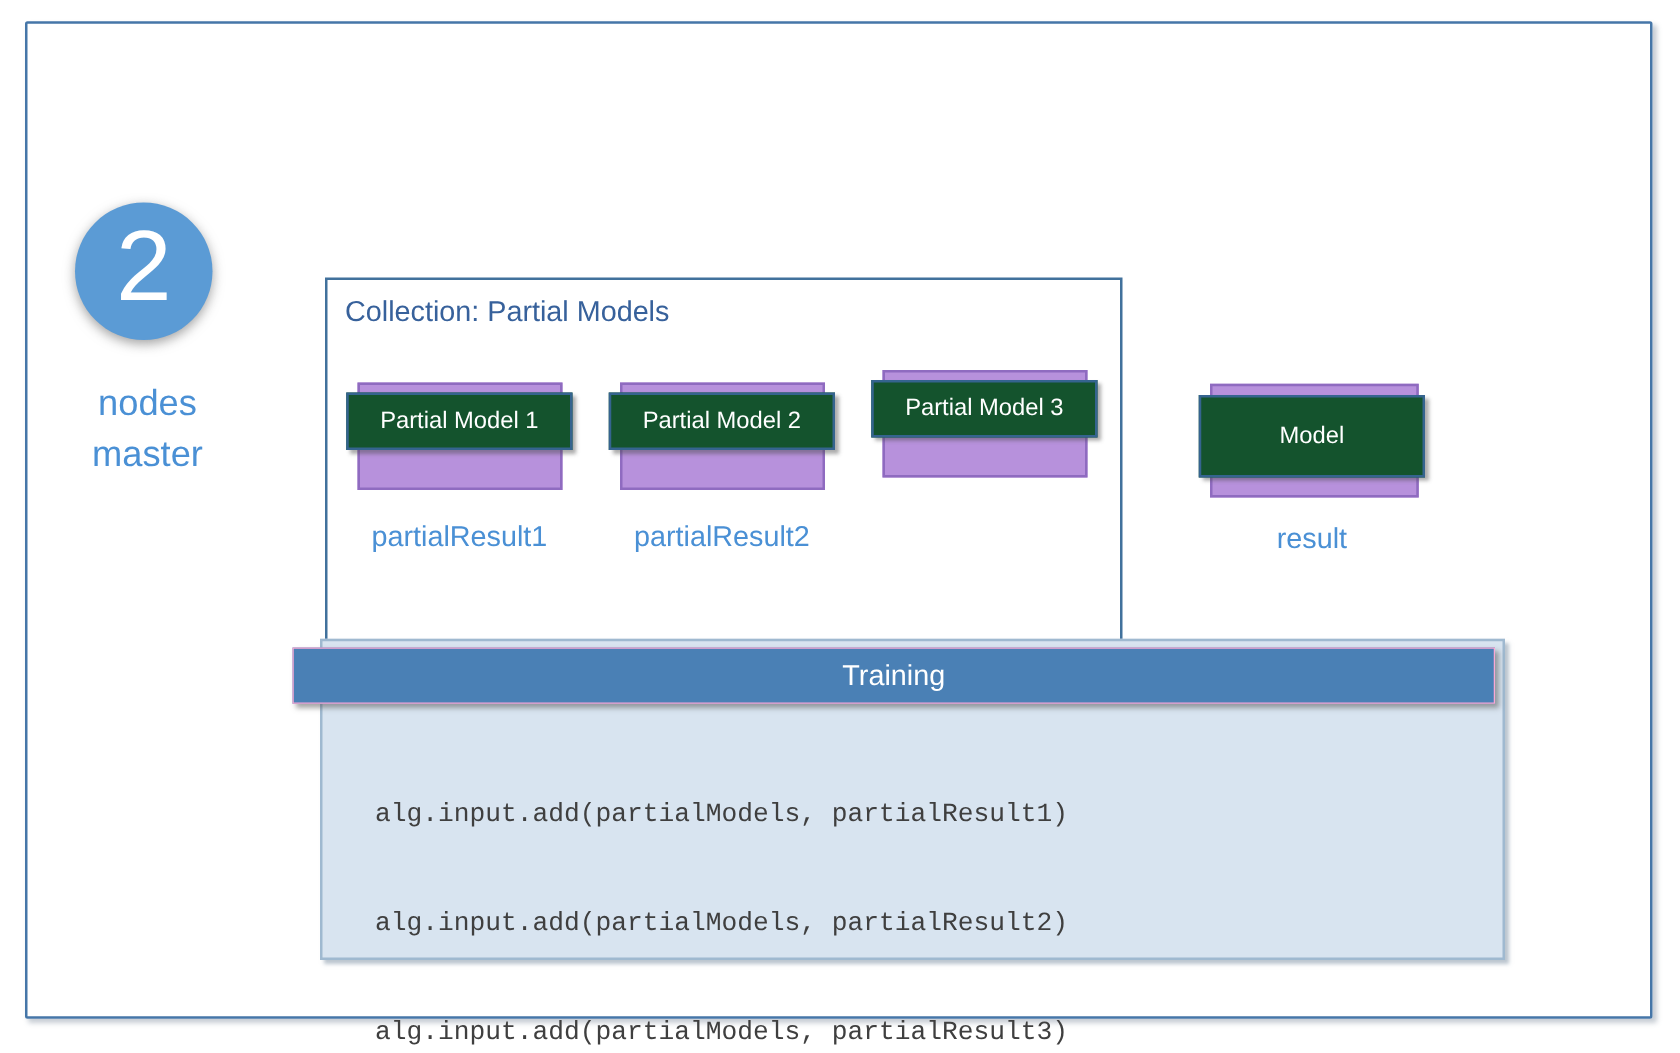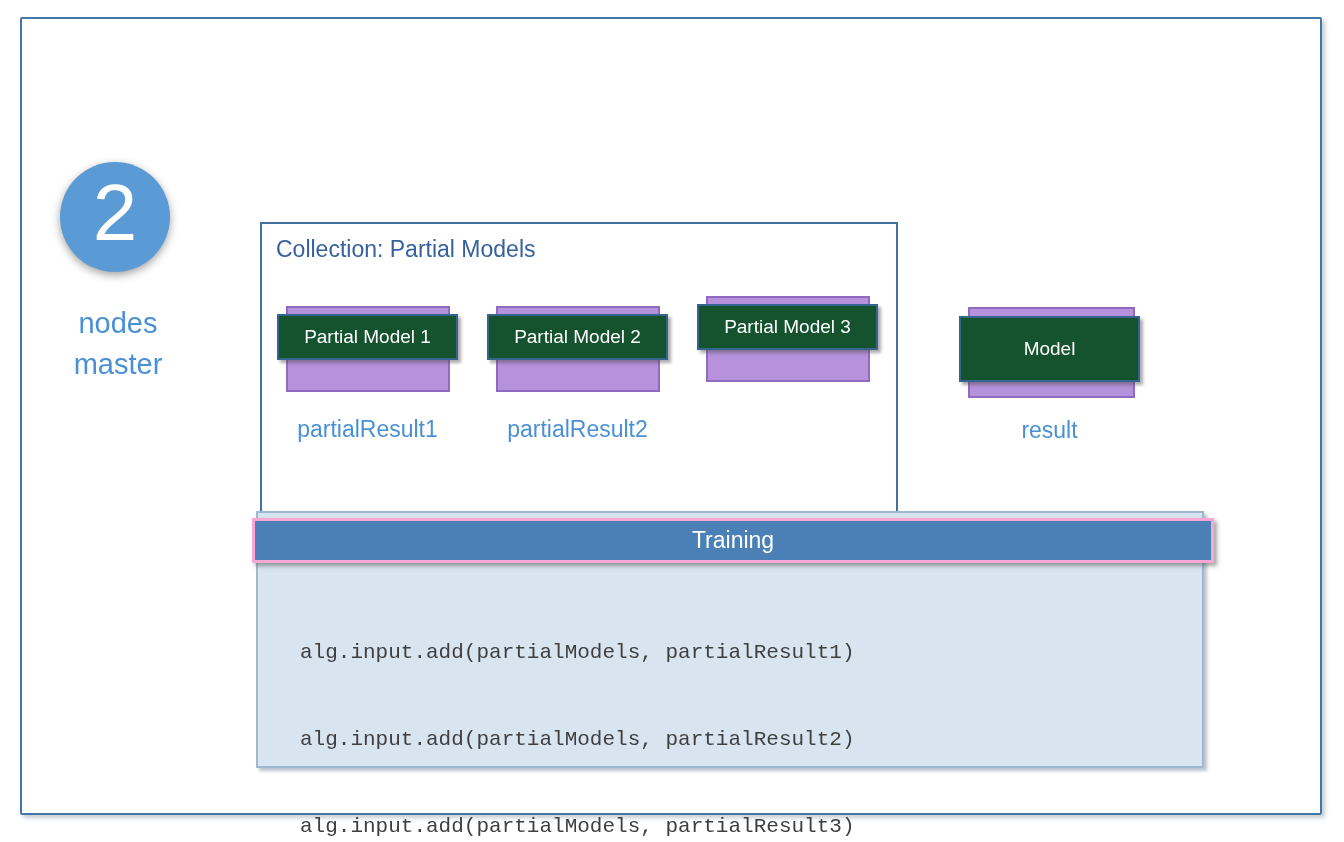--- a/index.html
+++ b/index.html
@@ -60,22 +60,22 @@
     position: absolute; left: 0; top: 110px; width: 181px;
     text-align: center; color: #4A90D5; font-size: 23px;
   }
 
   .code-panel {
     position: absolute; left: 256px; top: 511px; width: 948px; height: 257px;
     background: #D8E4F0; border: 2px solid #9FB9D0;
     box-shadow: 3px 3px 3px rgba(120,140,160,0.5);
   }
   .training-bar {
-    position: absolute; left: 252px; top: 518px; width: 962px; height: 45px;
-    background: #4A80B5; border: 3px solid #f9a8d4;
+    position: absolute; left: 234px; top: 518px; width: 962px; height: 45px;
+    background: #4A80B5; border: 1px solid #f9a8d4;
     display: flex; align-items: center; justify-content: center;
     box-shadow: 3px 3px 4px rgba(80,80,80,0.5);
   }
   .training-bar span { color: #ffffff; font-size: 23px; }
 
   .code-block {
     position: absolute; left: 300px; top: 580px; width: 880px;
     font-family: "Liberation Mono", monospace;
     font-size: 21px; line-height: 29px; color: #3F3F3F;
     white-space: pre;

